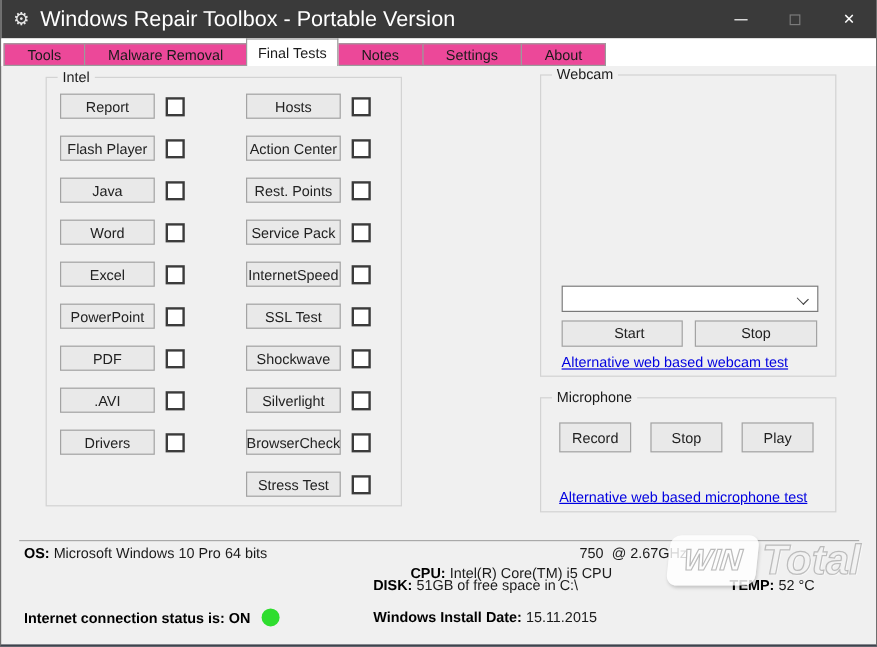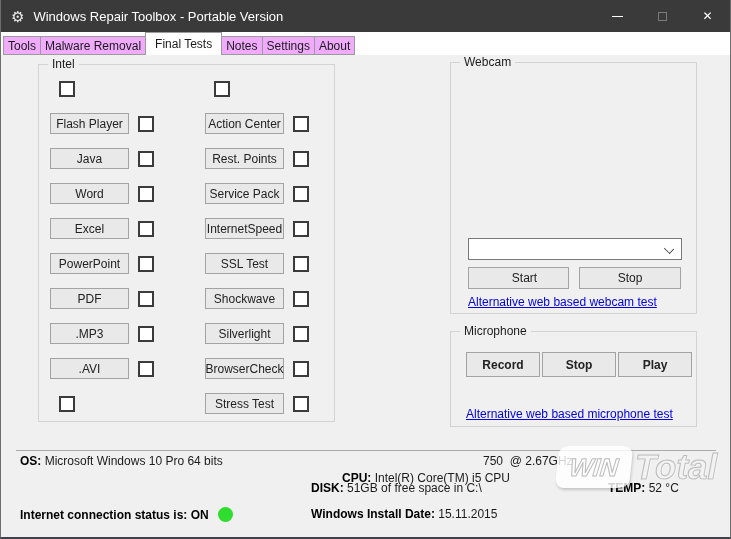--- a/index.html
+++ b/index.html
@@ -12,35 +12,35 @@
     border-left: 1px solid #6e6e6e; border-right: 1px solid #6e6e6e;
     border-bottom: 2px solid #3e434d;
   }
 
   
   .titlebar {
     position: absolute; top:0; left:0; right:0; height:32px;
     background:#3a3a3a; display:flex; align-items:center;
   }
   .titlebar .appicon { margin-left:10px; font-size:15px; color:#e8e8e8; line-height:1; }
-  .titlebar .title { margin-left:9px; color:#ffffff; font-size:13px; }
+  .titlebar .title { margin-left:9px; color:#ffffff; font-size:18px; }
   .caption-buttons { margin-left:auto; display:flex; height:32px; }
   .cap-btn { width:45px; height:32px; display:flex; align-items:center; justify-content:center; }
   .min-glyph { width:11px; height:1px; background:#ffffff; }
   .max-glyph { width:9px; height:9px; border:1px solid #7b7b7b; }
   .close-glyph { color:#ffffff; font-size:12px; }
 
   
   .tabstrip {
     position:absolute; top:32px; left:0; right:0; height:23px;
     background:#ffffff; display:flex; align-items:flex-end; padding-left:2px;
   }
   .tab {
-    height:19px; padding:0 4px; display:flex; align-items:center;
-    background:#f0abfc; border:1px solid #9b9b9b; margin-right:-1px;
+    height:19px; padding:0 19px; display:flex; align-items:center;
+    background:#ec4899; border:1px solid #9b9b9b; margin-right:-1px;
     color:#1b1b1b; position:relative;
   }
   .tab.active {
     height:23px; background:#ffffff; border-bottom:none; z-index:2; padding:0 9px;
   }
 
   
   .groupbox {
     position:absolute; border:1px solid #d3d3d3; background:transparent;
   }
@@ -72,21 +72,21 @@
     position:absolute; right:8px; top:6px; width:8px; height:8px;
     border-right:1.6px solid #444; border-bottom:1.6px solid #444;
     transform: rotate(45deg) scale(1,0.8);
   }
   .wc-start { position:absolute; left:17px; top:204px; width:101px; height:22px;padding-left:12px; }
   .wc-stop  { position:absolute; left:128px; top:204px; width:102px; height:22px; }
   .link {
     position:absolute; color:#0000e0; text-decoration:underline; cursor:pointer;
   }
   .wc-link { left:17px; top:232px; }
-  .mic-btn { position:absolute; top:20px; width:74px; height:25px;font-weight:bold; }
+  .mic-btn { position:absolute; top:20px; width:60px; height:25px; }
   .mic-record { left:15px; }
   .mic-stop { left:91px; }
   .mic-play { left:167px; }
   .mic-link { left:15px; top:75px; }
 
   
   .separator { position:absolute; top:450px; left:15px; width:700px; height:1px; background:#a9a9a9; }
   .stat { position:absolute; white-space:nowrap; color:#1b1b1b; }
   .stat b { font-weight:bold; color:#000; }
   .st-os   { left:19px;  top:454px; }
@@ -149,20 +149,21 @@
     <div class="tab">Notes</div>
     <div class="tab">Settings</div>
     <div class="tab">About</div>
   </div>
 
   <div class="groupbox" style="left:37px; top:64px; width:297px; height:358px;">
     <span class="groupbox-label">Intel</span>
 
     <div class="check-col left">
       <div class="check-row">
+        <button class="btn check-btn">Report</button>
         <span class="checkbox"></span>
       </div>
       <div class="check-row">
         <button class="btn check-btn">Flash Player</button>
         <span class="checkbox"></span>
       </div>
       <div class="check-row">
         <button class="btn check-btn">Java</button>
         <span class="checkbox"></span>
       </div>
@@ -176,34 +177,32 @@
       </div>
       <div class="check-row">
         <button class="btn check-btn">PowerPoint</button>
         <span class="checkbox"></span>
       </div>
       <div class="check-row">
         <button class="btn check-btn">PDF</button>
         <span class="checkbox"></span>
       </div>
       <div class="check-row">
-        <button class="btn check-btn">.MP3</button>
-        <span class="checkbox"></span>
-      </div>
-      <div class="check-row">
         <button class="btn check-btn">.AVI</button>
         <span class="checkbox"></span>
       </div>
       <div class="check-row">
+        <button class="btn check-btn">Drivers</button>
         <span class="checkbox"></span>
       </div>
     </div>
 
     <div class="check-col right">
       <div class="check-row">
+        <button class="btn check-btn">Hosts</button>
         <span class="checkbox"></span>
       </div>
       <div class="check-row">
         <button class="btn check-btn">Action Center</button>
         <span class="checkbox"></span>
       </div>
       <div class="check-row">
         <button class="btn check-btn">Rest. Points</button>
         <span class="checkbox"></span>
       </div>

